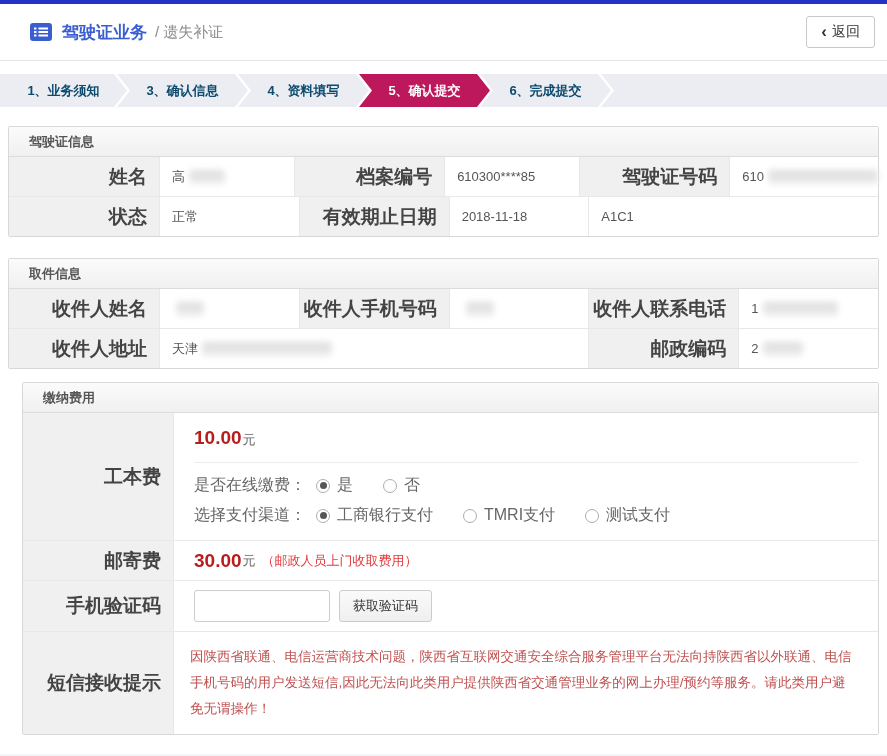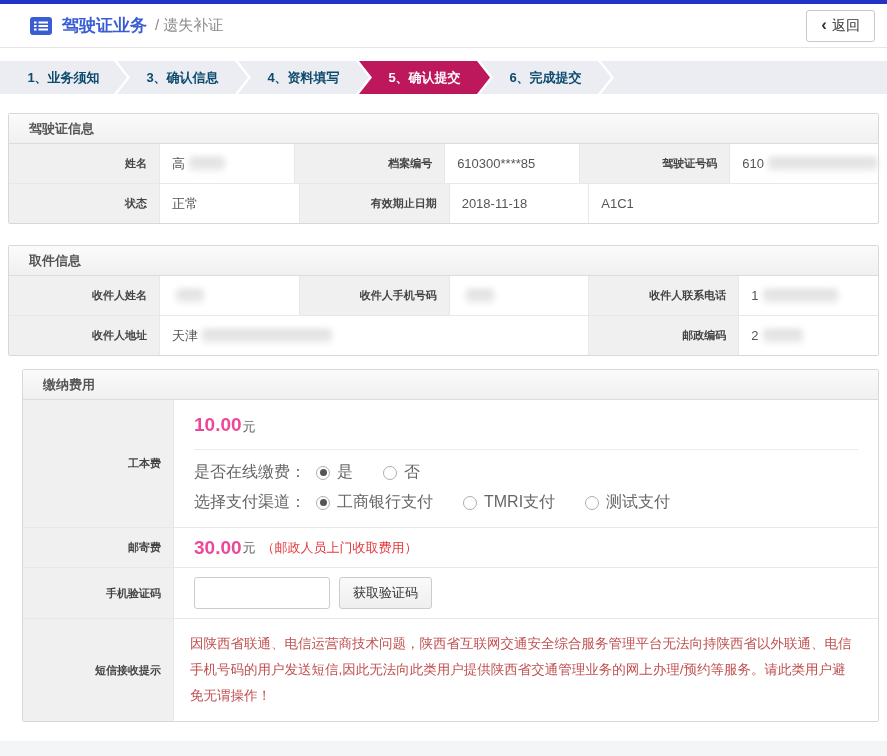--- a/index.html
+++ b/index.html
@@ -3,21 +3,21 @@
 <meta charset="utf-8">
 <style>
   * { box-sizing: border-box; margin: 0; padding: 0; }
   html, body { width: 887px; height: 756px; }
   body {
     font-family: "Liberation Sans", "DejaVu Sans", sans-serif;
     background: #fff; overflow: hidden; position: relative;
   }
   .topbar { height: 4px; background: #2233c5; }
   .header {
-    height: 44px; border-bottom: 1px solid #e5e5e5;
+    height: 57px; border-bottom: 1px solid #e5e5e5;
     display: flex; align-items: center; padding: 0 12px 0 30px;
   }
   .doc-icon { display: inline-flex; }
   .page-title { font-size: 17px; font-weight: bold; color: #3a5ed2; margin-left: 10px; }
   .page-subtitle { font-size: 15px; color: #8a8a8a; margin-left: 8px; }
   .back-btn {
     margin-left: auto; border: 1px solid #c9c9c9; border-radius: 3px; background: #fff;
     height: 32px; padding: 0 14px; display: inline-flex; align-items: center;
     font-size: 14px; color: #333; cursor: pointer; font-family: inherit;
   }
@@ -48,38 +48,38 @@
     height: 30px; line-height: 29px; padding-left: 20px;
     background: linear-gradient(#fbfbfb, #f0f0f0); border-bottom: 1px solid #dcdcdc;
     font-size: 13px; font-weight: bold; color: #555;
   }
   .row6 { display: grid; grid-template-columns: 150px 1fr 150px 1fr 150px 1fr; }
   .row-addr { display: grid; grid-template-columns: 150px 1fr 150px calc((100% - 450px) / 3); }
   .row2 { display: grid; grid-template-columns: 150px 1fr; }
   .row6 + .row6, .row6 + .row-addr, .row2 + .row2 { border-top: 1px solid #e8e8e8; }
   .cell-l {
     background: #f0f0f1; display: flex; align-items: center; justify-content: flex-end;
-    padding-right: 12px; font-size: 11px; font-weight: bold; color: #444; min-height: 39px;
+    padding-right: 12px; font-size: 19px; font-weight: bold; color: #444; min-height: 39px;
     text-align: right;
   }
   .cell-v {
     background: #fff; display: flex; align-items: center; padding-left: 12px;
     font-size: 13px; color: #555; min-height: 39px;
   }
   .row6 > div + div, .row-addr > div + div, .row2 > div + div { border-left: 1px solid #e8e8e8; }
 
   .blur {
     display: inline-block; height: 14px; border-radius: 4px; vertical-align: middle;
     background: linear-gradient(#dcdcdc, #eee); filter: blur(3px); margin-left: 4px;
   }
   .w36 { width: 36px; } .w110 { width: 110px; } .w28 { width: 28px; }
   .w75 { width: 75px; } .w130 { width: 130px; } .w40 { width: 40px; }
 
   .pay-body { padding: 14px 20px 14px 20px; display: block; }
-  .fee-num { color: #ec4899; font-weight: bold; font-size: 19px; }
+  .fee-num { color: #b91c1c; font-weight: bold; font-size: 19px; }
   .fee-unit { color: #666; font-size: 13px; margin-left: 1px; }
   .fee-note { color: #e4393c; font-size: 13px; margin-left: 6px; }
   .pay-divider { border-top: 1px solid #ececec; margin: 13px 0 12px 0; }
   .opt-line { display: flex; align-items: center; font-size: 16px; color: #666; margin-top: 9px; }
   .opt-line:first-of-type { margin-top: 0; }
   .opt-q { min-width: 102px; margin-right: 10px; }
   .opt { display: inline-flex; align-items: center; margin-right: 30px; cursor: pointer; }
   .radio {
     width: 14px; height: 14px; border: 1px solid #aeaeae; border-radius: 50%;
     background: #fff; display: inline-flex; align-items: center; justify-content: center;

